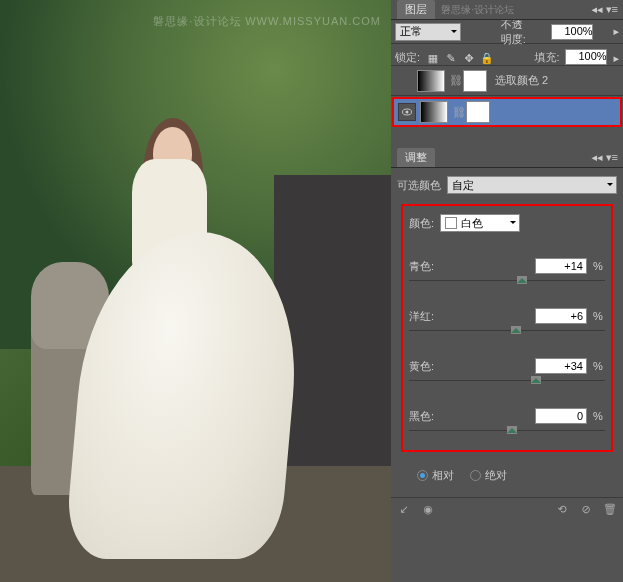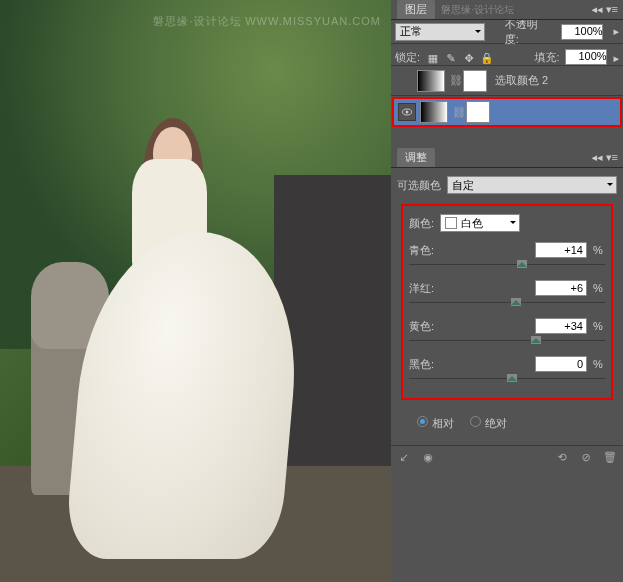--- a/index.html
+++ b/index.html
@@ -16,49 +16,49 @@
 .hair{position:absolute;top:3%;left:30%;width:28%;height:25%;background:#6a4a3a;border-radius:50% 50% 30% 30%}
 .pedestal{position:absolute;left:8%;bottom:15%;width:20%;height:35%;background:#8a8478;border-radius:10% 10% 5% 5%}
 .urn{position:absolute;left:8%;bottom:40%;width:20%;height:15%;background:#9a9488;border-radius:40% 40% 20% 20%}
 .watermark{position:absolute;top:14px;right:10px;color:rgba(255,255,255,.3);font-size:9px;letter-spacing:1px}
 .panels{width:232px;height:582px;background:#535353;color:#ccc;display:flex;flex-direction:column}
 .tab-hdr{height:20px;background:#535353;display:flex;align-items:center;padding-left:6px;border-bottom:1px solid #2a2a2a;position:relative}
 .tab-hdr .tab{background:#6a6a6a;padding:2px 8px;border-radius:2px 2px 0 0;color:#e0e0e0}
 .tab-hdr .menu{position:absolute;right:4px;top:2px;display:flex;gap:1px}
 .menu span{width:14px;height:14px;display:flex;align-items:center;justify-content:center;cursor:pointer}
 .small-txt{font-size:10px;color:#888}
-.blend-row{height:24px;display:flex;align-items:center;padding:0 4px;gap:10px;border-bottom:1px solid #3a3a3a}
+.blend-row{height:24px;display:flex;align-items:center;padding:0 4px;gap:20px;border-bottom:1px solid #3a3a3a}
 .dropdown{background:#dcdcdc;color:#000;border:1px solid #888;padding:1px 14px 1px 4px;position:relative;font-size:11px;height:18px;display:flex;align-items:center}
 .dropdown::after{content:"";position:absolute;right:3px;top:6px;border:3px solid transparent;border-top-color:#000}
 .num-input{background:#fff;color:#000;border:1px solid #888;width:42px;height:16px;padding:0 12px;text-align:right;font-size:11px}
 .lock-row{height:22px;display:flex;align-items:flex-end;padding:0 4px;gap:6px;border-bottom:1px solid #3a3a3a;font-size:10px}
 .lock-icons{display:flex;gap:4px}
 .lock-icons span{width:14px;height:14px;display:flex;align-items:center;justify-content:center}
 .layer{height:30px;display:flex;align-items:center;padding:0 4px;gap:4px;border-bottom:1px solid #3a3a3a}
 .layer.sel{background:#5a7db8;color:#fff;border:2px solid #e00;margin:1px}
 .eye{width:18px;height:18px;border:1px solid #3a3a3a;display:flex;align-items:center;justify-content:center;background:#535353}
 .eye svg{width:12px;height:12px}
 .thumb{width:28px;height:22px;border:1px solid #888;background:linear-gradient(90deg,#000 0%,#fff 100%);position:relative}
 .link{width:10px;text-align:center;color:#aaa}
 .mask{width:24px;height:22px;border:1px solid #888;background:#fff}
 .layer-name{flex:1;padding-left:4px}
 .adj-panel{margin-top:20px}
 .adj-body{padding:6px;display:flex;flex-direction:column;gap:4px}
 .adj-row{display:flex;align-items:center;gap:6px;height:22px}
 .red-box{border:2px solid #e00;padding:6px;margin:4px;display:flex;flex-direction:column;gap:2px}
-.slider-row{display:flex;align-items:center;gap:6px;height:20px;margin-top:4px}
+.slider-row{display:flex;align-items:center;gap:6px;height:20px;margin-top:20px}
 .slider-row .lbl{width:34px}
 .slider-row .val{width:52px;background:#fff;color:#000;border:1px solid #888;text-align:right;padding:1px 3px;height:16px}
 .slider-row .pct{width:12px}
 .slider-track{height:10px;position:relative;margin-bottom:8px}
 .slider-track .line{position:absolute;top:4px;left:0;right:0;height:1px;background:#3a3a3a}
 .slider-track .handle{position:absolute;top:0;width:10px;height:8px;background:#888}
 .slider-track .handle::before{content:"";position:absolute;top:0;left:0;border:5px solid transparent;border-bottom-color:#3a7a5a;transform:translateY(-3px)}
 .radio-row{display:flex;gap:16px;padding:8px 20px;align-items:center}
-.radio{display:flex;gap:4px}
+.radio{display:flex;align-items:center;gap:4px}
 .radio-dot{width:11px;height:11px;border-radius:50%;border:1px solid #888;background:#535353;position:relative}
 .radio-dot.on::after{content:"";position:absolute;inset:2px;border-radius:50%;background:#4aa0e0}
 .footer{height:24px;border-top:1px solid #3a3a3a;display:flex;align-items:center;justify-content:flex-end;padding:0 4px;gap:6px;margin-top:auto}
 .footer span{width:18px;height:18px;display:flex;align-items:center;justify-content:center;cursor:pointer;color:#aaa}
 .spacer{flex:1}
 </style>
 </head>
 <body>
 
 <div class="canvas">

